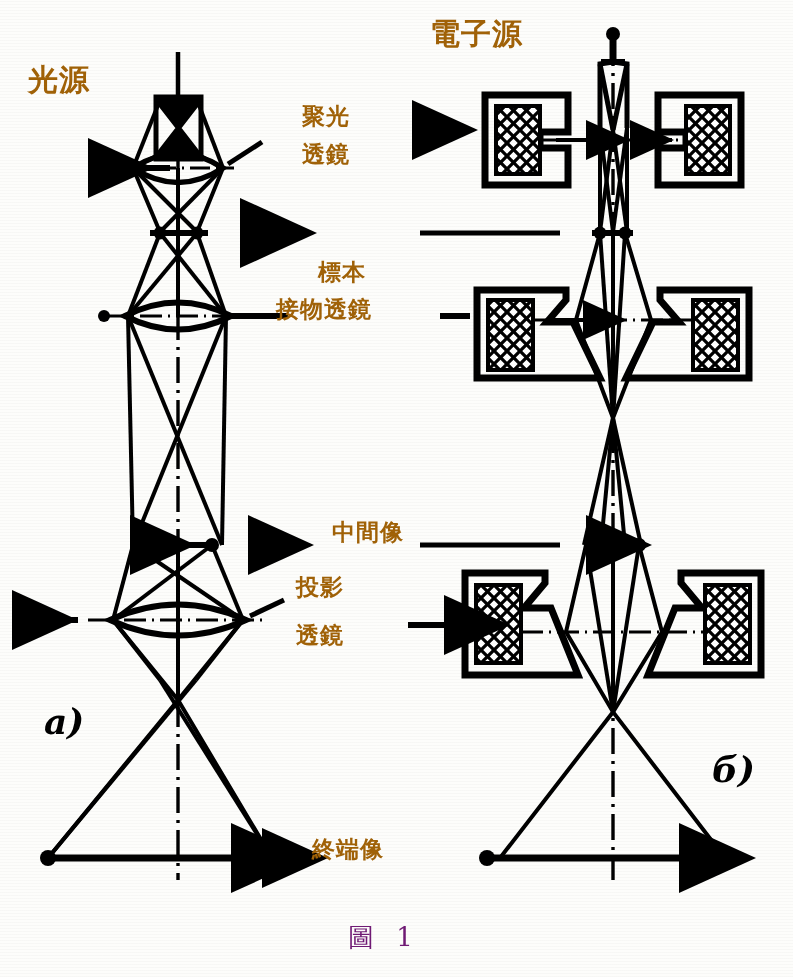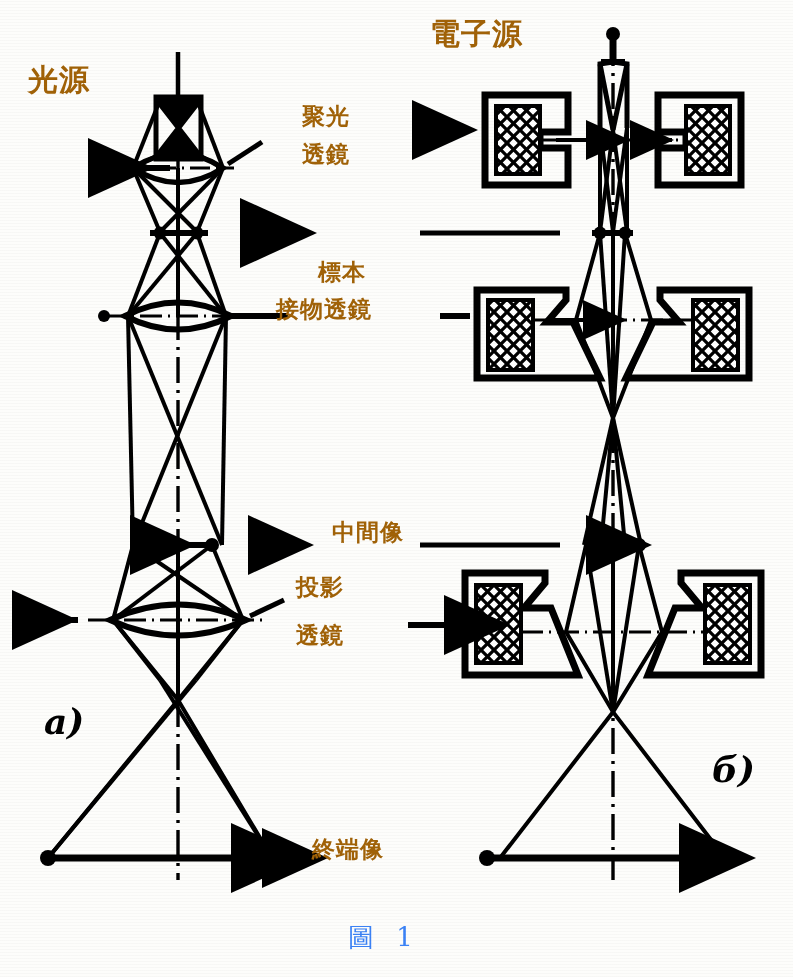--- a/index.html
+++ b/index.html
@@ -26,21 +26,21 @@
     font-family:"DejaVu Serif","Liberation Serif",serif;
     font-style:italic;
     font-weight:bold;
     font-size:36px;
     color:#000;
   }
   .caption{
     position:absolute;
     font-family:"DejaVu Sans","Liberation Sans",sans-serif;
     font-size:26px;
-    color:#3b82f6;
+    color:#701a75;
     white-space:nowrap;
   }
   .caption .num{
     font-family:"DejaVu Serif","Liberation Serif",serif;
     font-weight:normal;
     font-style:normal;
   }
   
   #grain{
     position:absolute;left:0;top:0;width:793px;height:977px;

